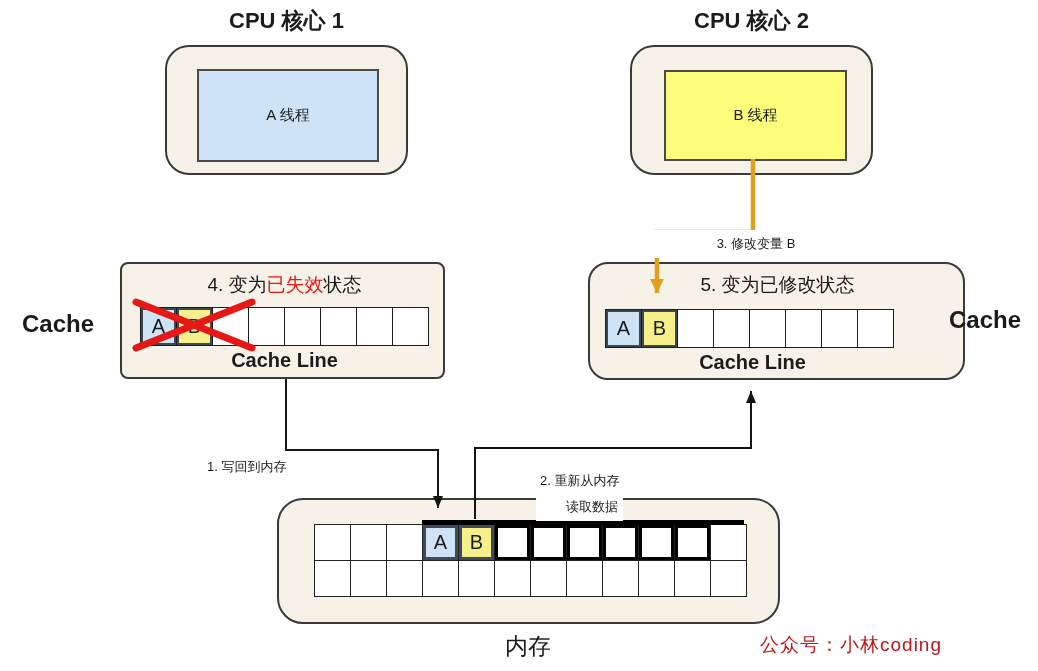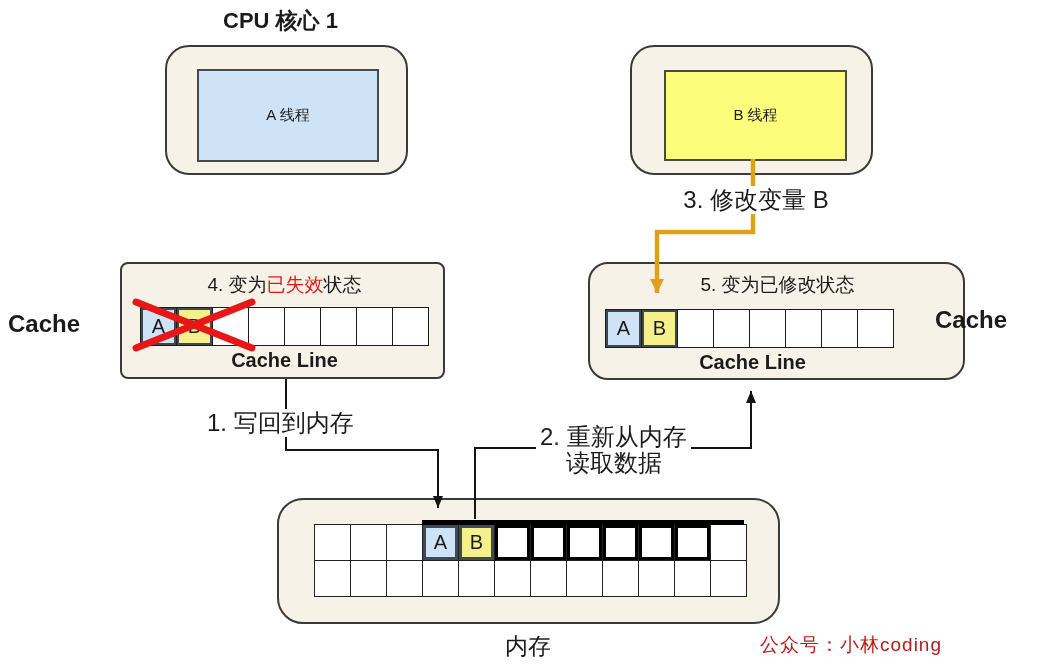--- a/index.html
+++ b/index.html
@@ -13,21 +13,21 @@
     border:2px solid #3a3a3a;border-radius:24px;box-sizing:border-box;z-index:1;
   }
   .thread-box{
     position:absolute;border:2px solid #4a4a4a;box-sizing:border-box;
     display:flex;align-items:center;justify-content:center;font-size:15px;
   }
   .thread-a{background:var(--thread-a-fill,#cfe3f7);}
   .thread-b{background:var(--thread-b-fill,#fdfd7c);}
   
   .core-title{position:absolute;font-size:22px;font-weight:bold;text-align:center;z-index:2;}
-  .side-label{position:absolute;font-size:24px;font-weight:bold;z-index:2;}
+  .side-label{position:absolute;font-size:24px;font-weight:bold;text-align:center;z-index:2;}
   .status-line{position:absolute;font-size:19px;text-align:center;white-space:nowrap;z-index:2;}
   .status-red{color:var(--invalid-red,#e51717);}
   .cacheline-label{position:absolute;font-size:20px;font-weight:bold;text-align:center;z-index:2;}
   .mem-label{position:absolute;font-size:23px;font-weight:normal;text-align:center;z-index:2;}
   
   .cellrow{position:absolute;display:flex;z-index:2;}
   .cell{
     width:37px;height:39px;box-sizing:border-box;border:1px solid #1c1c1c;margin-left:-1px;
     background:#ffffff;display:flex;align-items:center;justify-content:center;font-size:20px;
   }
@@ -47,42 +47,43 @@
   .mem-overline{position:absolute;background:#000;z-index:3;}
   
   #arrows{position:absolute;left:0;top:0;width:1038px;height:671px;z-index:5;pointer-events:none;}
   .ln-black{stroke:#141414;stroke-width:2;fill:none;}
   .ln-orange{stroke:var(--arrow-orange,#dfa11c);stroke-width:4.5;fill:none;}
   .ln-red{stroke:var(--invalid-red,#e51717);stroke-width:7;stroke-linecap:round;}
   .mk-black{fill:#141414;}
   .mk-orange{fill:var(--arrow-orange,#dfa11c);}
   
   .step-label{
-    position:absolute;background:#ffffff;font-size:24px;line-height:26px;
-    padding:1px 4px;white-space:nowrap;z-index:6;
+    position:absolute;background:#ffffff;font-size:13px;line-height:26px;
+    padding:1px 4px;white-space:nowrap;z-index:6;margin-top:44px;
   }
   .step2-indent{display:block;padding-left:26px;}
   
   .watermark{
     position:absolute;font-size:19px;color:#b91c1c;z-index:2;letter-spacing:1px;
     text-shadow:1px 1px 1px rgba(255,255,255,.95), -1px -1px 1px rgba(0,0,0,.06);
   }
 </style>
 </head>
 <body>
 
 <div id="canvas">
 
-  <div class="core-title" style="left:159px;top:6px;width:243px;">CPU 核心 1</div>
+  <div class="core-title" style="left:165px;top:6px;width:243px;">CPU 核心 1</div>
   <div class="panel" style="left:165px;top:45px;width:243px;height:130px;">
     <div class="thread-box thread-a" style="left:30px;top:22px;width:182px;height:93px;">
       <span>A 线程</span>
     </div>
   </div>
 
+  <div class="core-title" style="left:630px;top:6px;width:243px;">CPU 核心 2</div>
   <div class="panel" style="left:630px;top:45px;width:243px;height:130px;">
     <div class="thread-box thread-b" style="left:32px;top:23px;width:183px;height:91px;">
       <span>B 线程</span>
     </div>
   </div>
 
   <div class="side-label" style="left:8px;top:310px;width:100px;">Cache</div>
 
   <div class="panel" style="left:120px;top:262px;width:325px;height:117px;border-radius:8px;">
     <div class="status-line" style="left:0;top:8px;width:325px;">

